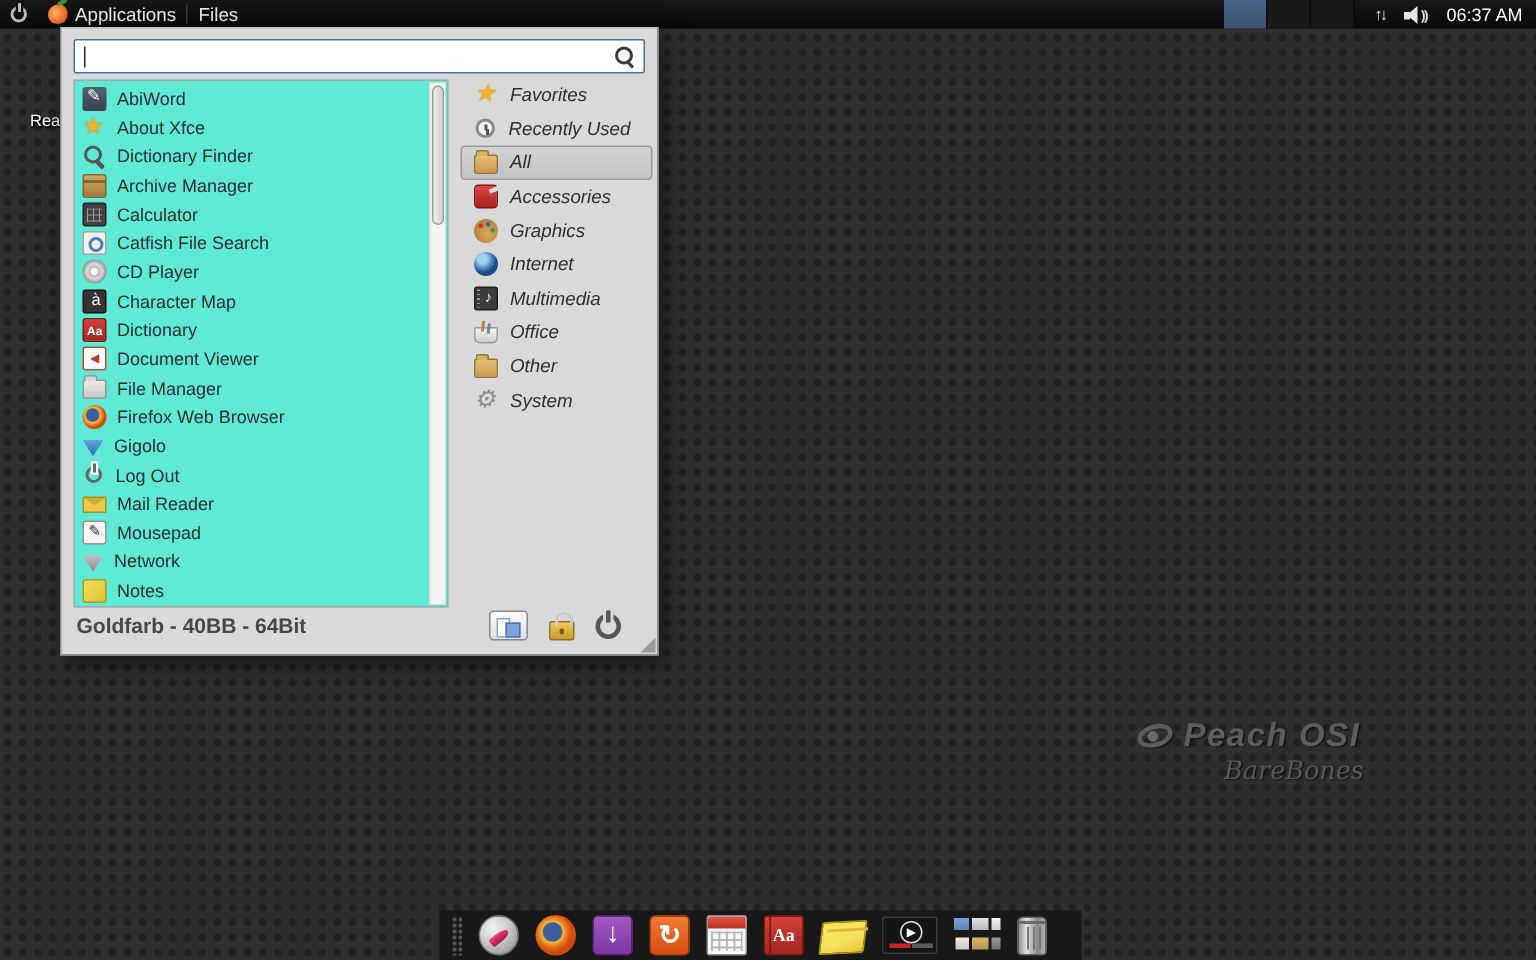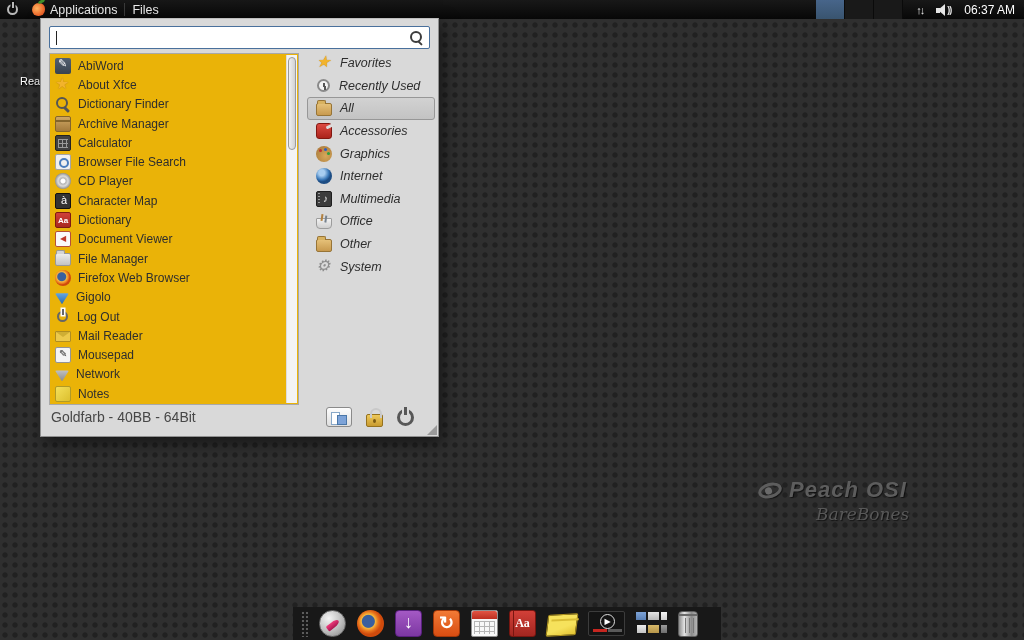--- a/index.html
+++ b/index.html
@@ -59,37 +59,37 @@
   .search-box { position:absolute; left:8px; top:7px; right:8px; height:23px; background:#fff;
     border:1px solid #49709c; border-radius:2px; display:flex; align-items:center; padding:0 6px; }
   .caret { width:1px; height:14px; background:#222; }
   .search-text { flex:1; font-size:12px; color:#222; }
   .mag { width:13px; height:13px; position:relative; }
   .mag::before { content:""; position:absolute; left:0; top:0; width:8px; height:8px;
     border:2px solid #3c3c3c; border-radius:50%; }
   .mag::after { content:""; position:absolute; right:0px; bottom:0px; width:6px; height:2px;
     background:#3c3c3c; transform:rotate(45deg); border-radius:1px; }
 
-  .app-list { position:absolute; left:8px; top:34px; width:250px; height:352px; background:#eab308;
+  .app-list { position:absolute; left:8px; top:34px; width:250px; height:352px; background:#5eead4;
     border:1px solid #a8a8a8; list-style:none; padding:2px 0 0 0; overflow:hidden; }
   .app-list li { height:19.3px; display:flex; align-items:center; gap:7px; padding-left:5px;
     font-size:12px; color:#2e2e2e; }
   .scrollbar { position:absolute; top:1px; bottom:1px; right:1px; width:11px; background:#f4f4f4;
     border-left:1px solid #ddd; }
   .thumb { position:absolute; top:2px; left:1px; width:8px; height:93px;
     background:linear-gradient(90deg,#efefef,#d2d2d2); border:1px solid #9a9a9a; border-radius:4px; }
 
   .cat-list { position:absolute; left:266px; top:33px; right:3px; list-style:none; }
   .cat-list li { height:22.6px; display:flex; align-items:center; gap:8px; padding-left:8px;
     font-size:12.5px; color:#2e2e2e; border:1px solid transparent; border-radius:3px;font-style:italic; }
   .cat-list li.selected { background:linear-gradient(#d2d2d2,#c3c3c3); border-color:#979797; }
 
   .menu-footer { position:absolute; left:10px; right:0; bottom:6px; height:26px;
     display:flex; align-items:center; }
-  .user-label { font-size:14px; font-weight:normal; color:#474747; }
+  .user-label { font-size:14px; font-weight:bold; color:#474747; }
   .footer-btns { margin-left:auto; display:flex; align-items:center; gap:14px; margin-right:24px; }
   .btn-settings { width:26px; height:20px; background:linear-gradient(#fdfdfd,#dedede);
     border:1px solid #8a8a8a; border-radius:3px; position:relative; }
   .btn-settings::before { content:""; position:absolute; left:4px; top:4px; width:7px; height:11px;
     background:#fff; border:1px solid #88a8c8; }
   .btn-settings::after { content:""; position:absolute; right:4px; top:7px; width:8px; height:8px;
     background:#7da3d8; border:1px solid #4a77a8; }
   .lock { width:17px; height:13px; margin-top:6px; position:relative; border-radius:2px;
     background:linear-gradient(#eec95a,#c99b30); border:1px solid #96721e; }
   .lock::before { content:""; position:absolute; left:2.5px; top:-7px; width:8px; height:8px;
@@ -284,21 +284,21 @@
     <li>
         <span class="ai ai-archive"></span>
         <span>Archive Manager</span>
       </li>
     <li>
         <span class="ai ai-calculator"></span>
         <span>Calculator</span>
       </li>
     <li>
         <span class="ai ai-catfish"></span>
-        <span>Browser File Search</span>
+        <span>Catfish File Search</span>
       </li>
     <li>
         <span class="ai ai-cd"></span>
         <span>CD Player</span>
       </li>
     <li>
         <span class="ai ai-charmap"></span>
         <span>Character Map</span>
       </li>
     <li>

